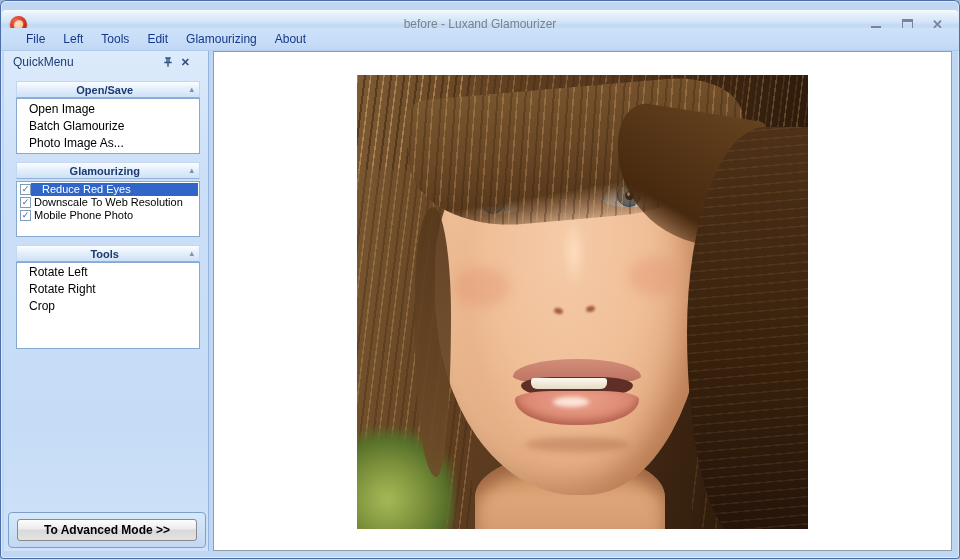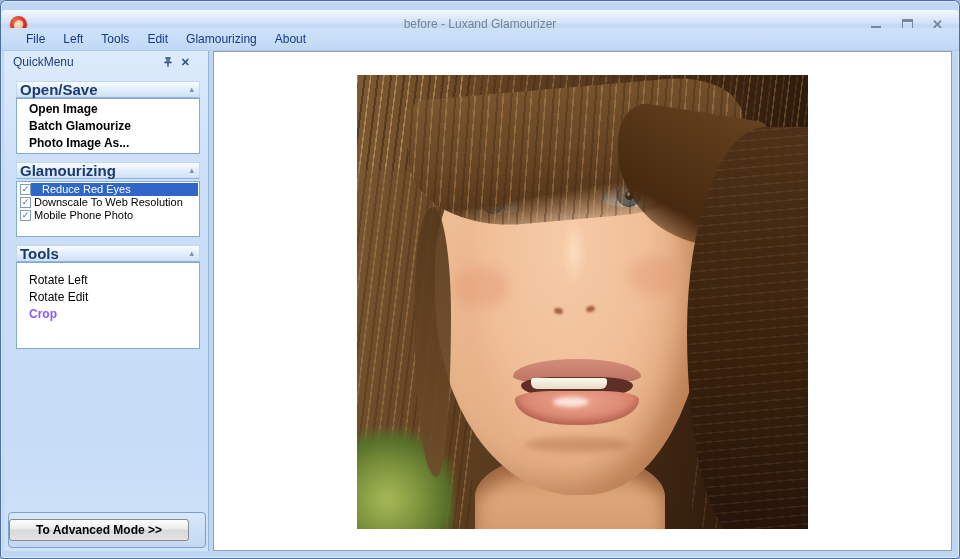--- a/index.html
+++ b/index.html
@@ -31,40 +31,40 @@
            background:linear-gradient(180deg,#dcebfb 0%,#cbdff7 25%,#c6dcf6 75%,#cfe2f8 100%);
            border-right:1px solid #93b4dd;box-sizing:border-box;}
   .qm-header{height:22px;display:flex;align-items:center;padding:0 18px 0 9px;color:#1e3c7b;font-size:12px;}
   .qm-title{flex:1;}
   .pin-icon{width:12px;height:12px;margin-right:7px;}
   .qm-close{color:#31537f;font-size:11px;font-weight:bold;line-height:12px;}
   .section-header{margin:8px 0 0 12px;width:184px;height:17px;box-sizing:border-box;
            background:linear-gradient(180deg,#fbfdff 0%,#e2eefb 50%,#cfe1f6 100%);
            border:1px solid #c2d7f0;border-bottom:1px solid #8fb2d9;
            display:flex;align-items:center;padding:0 5px 0 3px;}
-  .section-title{flex:1;color:#1c3a70;font-size:15px;font-weight:bold;}
+  .section-title{flex:1;color:#1c3a70;font-size:11px;font-weight:bold;text-align:center;}
   .collapse-icon{color:#7a92b8;font-size:9px;line-height:9px;}
   .white-box{margin-left:12px;width:184px;background:#fff;border:1px solid #86a9d4;box-sizing:border-box;}
   .nav-item{height:17px;line-height:17px;padding-left:12px;font-size:12px;color:#000;cursor:default;white-space:nowrap;}
-  .nav-item.disabled{color:#8b5cf6;font-weight:bold;}
-  .box-openSave{height:56px;padding-top:2px;font-weight:bold;}
+  .nav-item.disabled{color:#000000;}
+  .box-openSave{height:56px;padding-top:2px;}
   .glam-wrap{margin:2px 0 0 12px;width:186px;height:29px;box-sizing:border-box;border:2px solid #56aede;border-radius:4px;
            background:#cfe7f6;}
   .glam-btn{width:100%;height:100%;box-sizing:border-box;border:1px solid #9fc8e0;border-radius:2px;
            background:linear-gradient(180deg,#fdfeff 0%,#e9f5fc 45%,#cde8f6 50%,#bfe1f3 100%);
            font-family:"Liberation Sans",sans-serif;font-size:15px;font-weight:bold;color:#000;cursor:default;}
   .box-options{margin-top:2px;height:56px;padding:1px 1px;}
   .opt-row{display:flex;align-items:center;height:13px;padding-left:2px;}
   .checkbox{width:11px;height:11px;box-sizing:border-box;border:1px solid #7f9db9;background:#fff;
            font-size:9px;line-height:9px;color:#49618e;text-align:center;flex:0 0 11px;cursor:default;}
   .opt-label{flex:1;font-size:11px;color:#000;padding-left:3px;line-height:13px;white-space:nowrap;cursor:default;}
   .opt-row.selected .opt-label{background:#2f66c8;color:#fff;padding-left:11px;}
-  .box-tools{height:87px;padding-top:9px;}
+  .box-tools{height:87px;padding-top:1px;}
   .adv-panel{position:absolute;left:4px;bottom:3px;width:196px;height:34px;border:1px solid #7aa0cc;border-radius:4px;
-           background:linear-gradient(180deg,#d8e8fa,#c2d8f2);display:flex;align-items:center;justify-content:flex-start;}
+           background:linear-gradient(180deg,#d8e8fa,#c2d8f2);display:flex;align-items:center;justify-content:center;}
   .adv-btn{width:180px;height:22px;border:1px solid #8a8a8a;border-radius:3px;
            background:linear-gradient(180deg,#fdfdfd 0%,#ebebeb 45%,#d9d9d9 50%,#e3e3e3 100%);
            font-family:"Liberation Sans",sans-serif;font-size:12px;font-weight:bold;color:#000;cursor:default;}
   
   .main{position:absolute;left:213px;top:51px;width:739px;height:500px;background:#fff;
         border:1px solid #939ead;box-sizing:border-box;}
   
   .photo{position:absolute;left:143px;top:23px;width:451px;height:454px;overflow:hidden;
         background:linear-gradient(100deg,#7d5a33 0%,#6e4c29 15%,#5e3d1f 32%,#573920 46%,#452a15 62%,#331e0d 80%,#241206 100%);}
   .tex{position:absolute;background:repeating-linear-gradient(97deg,rgba(226,183,126,.25) 0 1.5px,rgba(0,0,0,0) 1.5px 7px,rgba(55,32,14,.3) 7px 9px,rgba(0,0,0,0) 9px 13px);}
@@ -201,21 +201,21 @@
         <span class="opt-label">Mobile Phone Photo</span>
       </div>
     </div>
 
     <div class="section-header">
       <span class="section-title">Tools</span>
       <span class="collapse-icon">▴</span>
     </div>
     <div class="white-box box-tools">
       <div class="nav-item">Rotate Left</div>
-      <div class="nav-item">Rotate Edit</div>
+      <div class="nav-item">Rotate Right</div>
       <div class="nav-item disabled">Crop</div>
     </div>
 
     <div class="adv-panel">
       <button class="adv-btn">To Advanced Mode &gt;&gt;</button>
     </div>
   </div>
 
   <div class="main">
     <div class="photo">

